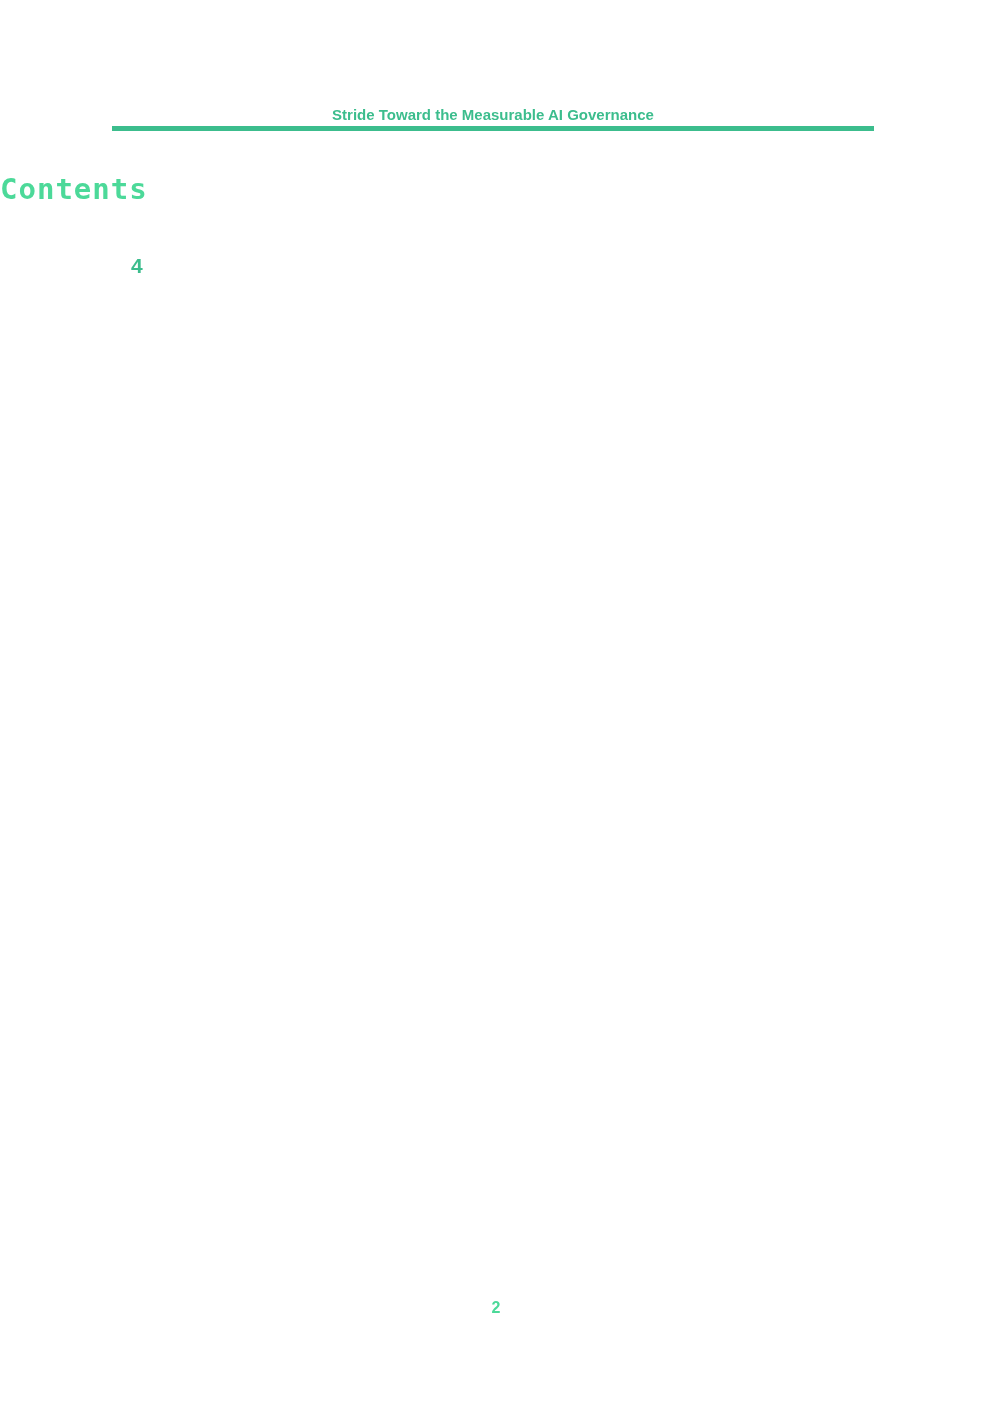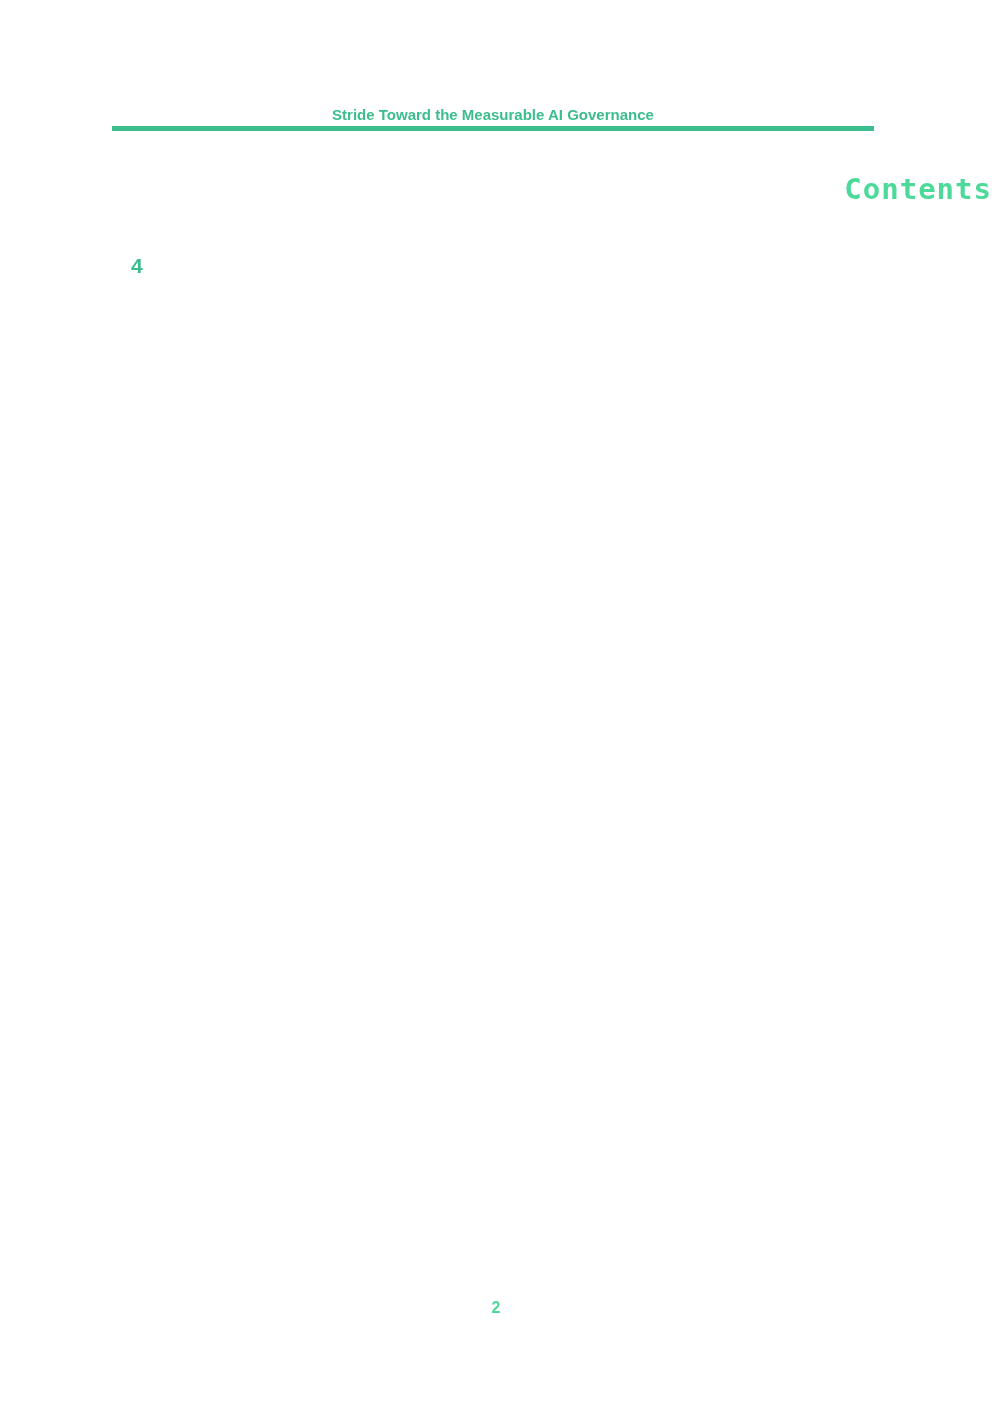--- a/index.html
+++ b/index.html
@@ -34,21 +34,21 @@
     top: 126px; left: 112px; right: 118px;
     height: 2px;
     border-top: 2px solid var(--accent-green, #3cbd8d);
     border-bottom: 3px solid var(--accent-green, #3cbd8d);
   }
 
   
   .contents-title {
     position: absolute;
     top: 172px; left: 0; right: 0;
-    text-align: right;
+    text-align: left;
     font-family: "DejaVu Sans Mono", monospace;
     font-weight: bold;
     font-size: 29px;
     letter-spacing: 1px;
     color: var(--light-green, #4cd999);
   }
 
   
   .toc {
     position: absolute;

